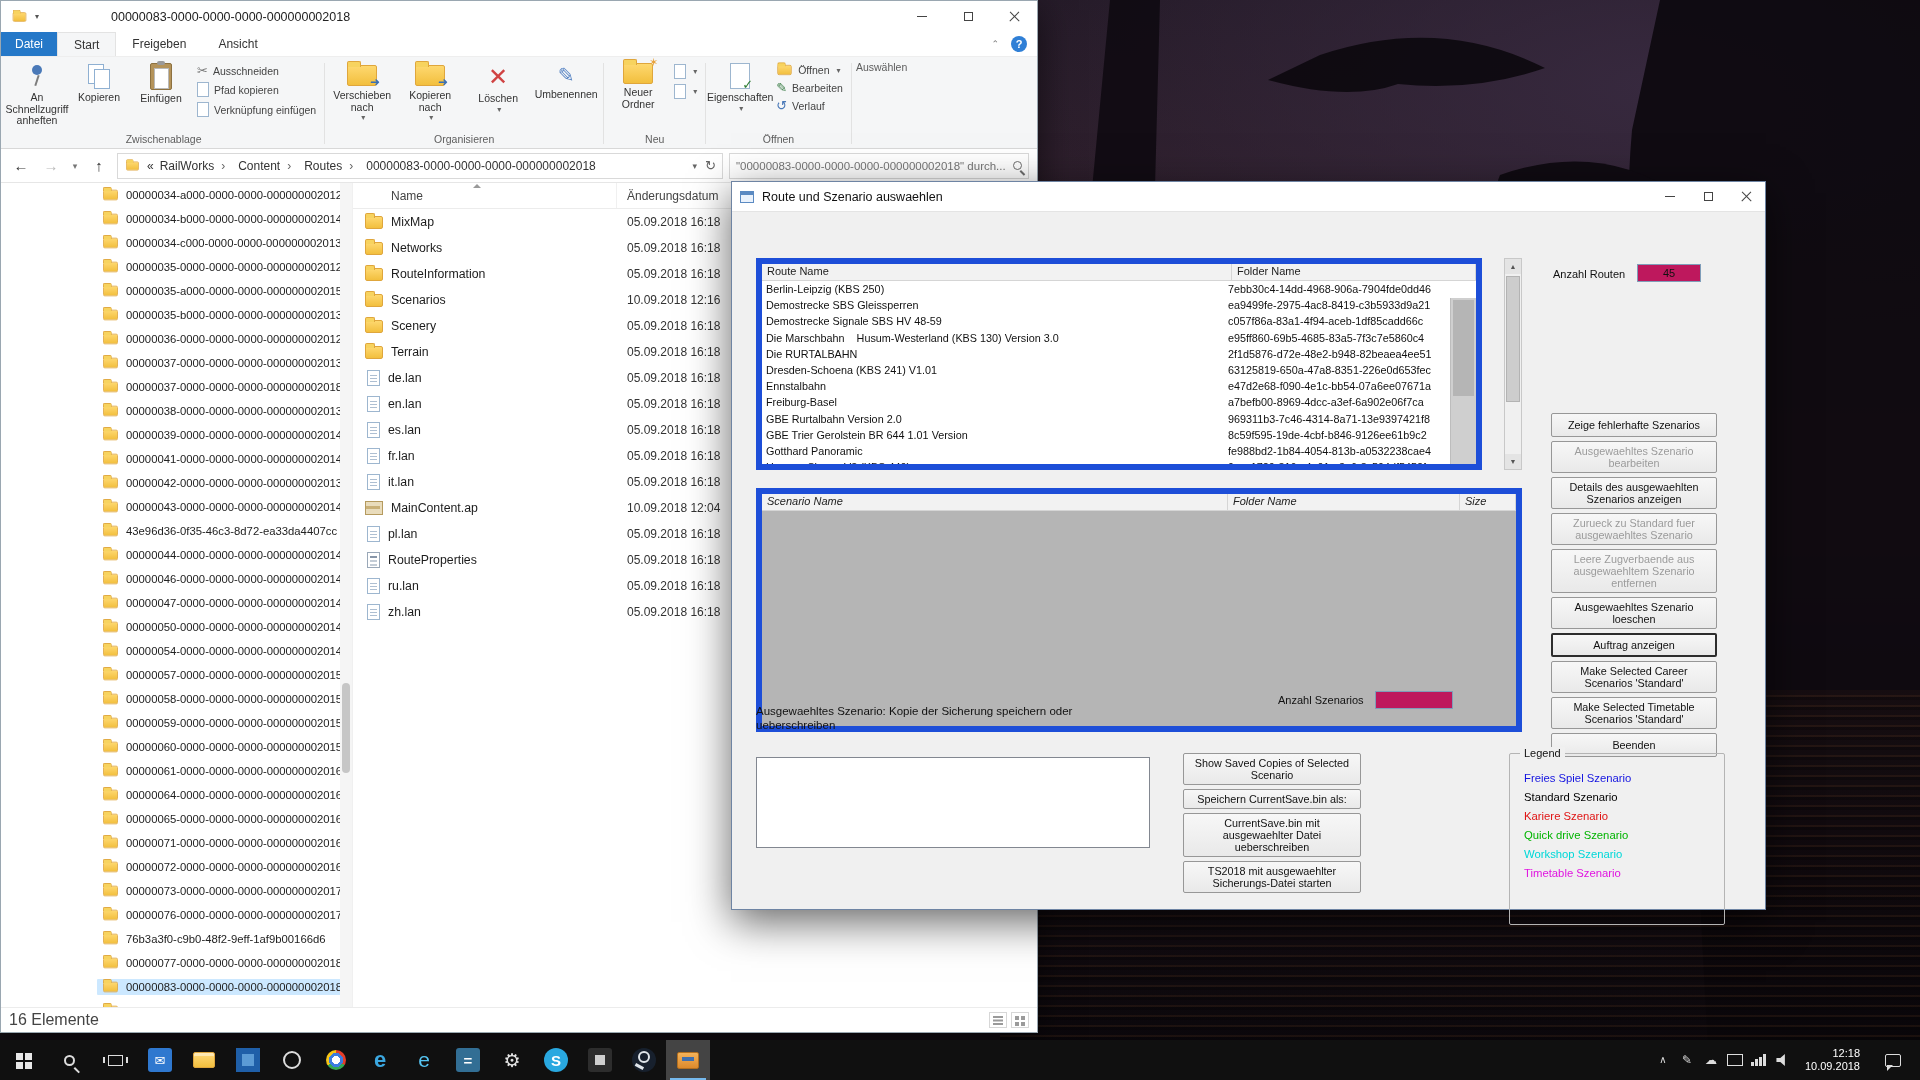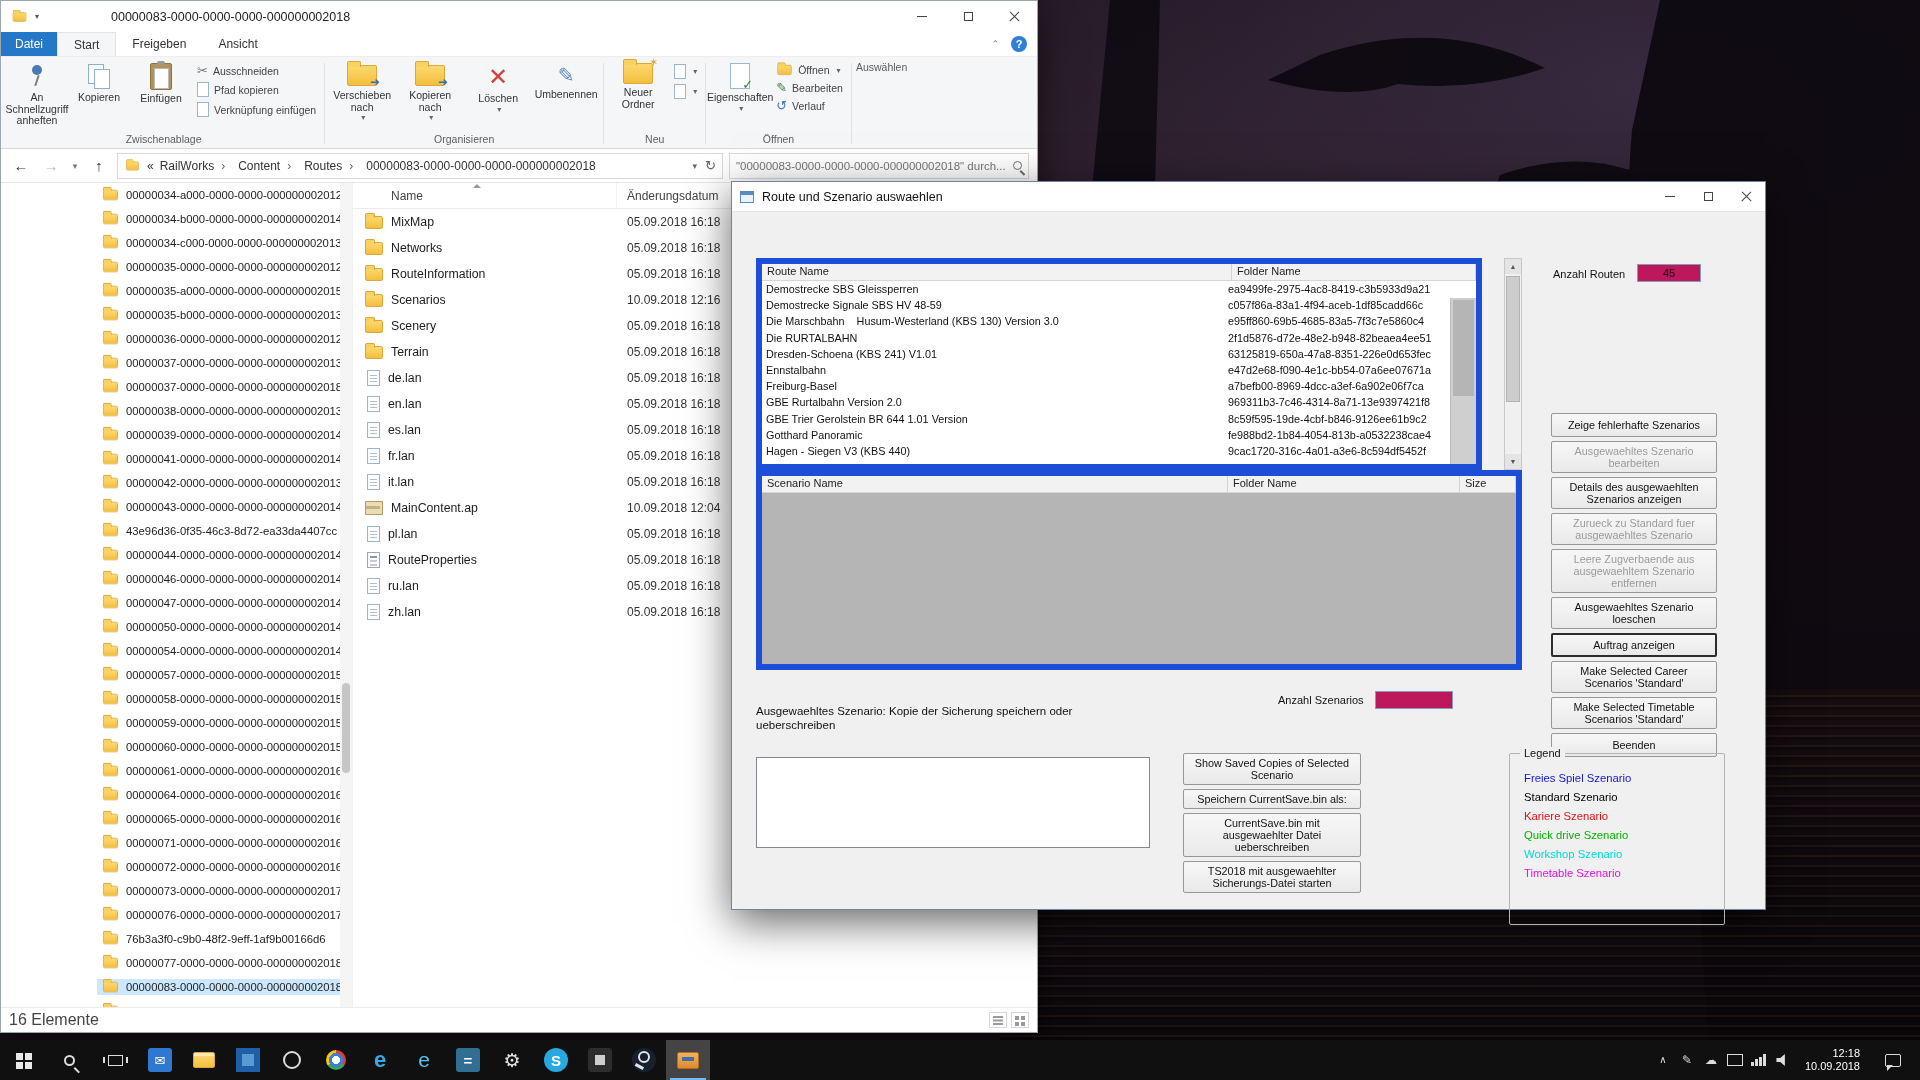--- a/index.html
+++ b/index.html
@@ -149,21 +149,21 @@
   .rfold { flex:1; font-size:10.8px; white-space:nowrap; overflow:hidden; }
   .rl-scroll { position:absolute; right:0; top:17px; bottom:0; width:26px; background:#cfcfcf; border-left:1px solid #bdbdbd; }
   .rl-scroll::before { content:""; position:absolute; left:2px; right:2px; top:2px; height:58%; background:#b5b5b5; }
   .sbar { position:absolute; width:18px; background:#f0f0f0; border:1px solid #c8c8c8; }
   .sbar.routes { left:772px; top:46px; height:212px; }
   .sb-arrow { height:15px; display:flex; align-items:center; justify-content:center; font-size:7px; color:#555; background:#e4e4e4; }
   .sb-arrow.dn { position:absolute; bottom:0; left:0; right:0; }
   .sb-track { position:absolute; top:15px; bottom:15px; left:0; right:0; }
   .sb-thumb { position:absolute; left:1px; right:1px; top:2px; height:70%; background:#cdcdcd; border:1px solid #b3b3b3; }
 
-  .scen-lv { left:24px; top:258px; width:766px; height:200px; }
+  .scen-lv { left:24px; top:276px; width:766px; height:244px;font-style:italic; }
   .scen-lv .c1 { flex:0 0 466px; } .scen-lv .c2 { flex:0 0 232px; } .scen-lv .c3 { flex:1; }
   .scen-body { height:calc(100% - 17px); background:#b5b5b5; }
 
   .dlg-label { position:absolute; font-size:11px; color:#111; white-space:nowrap; }
   .lab-routen { left:821px; top:56px; }
   .tb-input { position:absolute; height:18px; background:#be185d; border:1px solid #7f9db9; font-size:11px; font-family:inherit; padding:0 10px; color:#111; outline:none; }
   .in-routen { left:905px; top:52px; width:64px; text-align:center; }
   .lab-szen { left:546px; top:482px; }
   .in-szen { left:643px; top:479px; width:78px; }
   .dlg-note { position:absolute; left:24px; top:492px; width:360px; font-size:11.5px; line-height:14px; color:#111; }
@@ -794,20 +794,24 @@
     </div>
   </div>
 
   <div class="dlg-body">
     <div class="lv route-lv">
       <div class="lv-hdr">
         <div class="lv-hc c1">Route Name</div>
         <div class="lv-hc c2">Folder Name</div>
       </div>
       <div class="rl-body">
+        <div class="rrow">
+            <span class="rname">Berlin-Leipzig (KBS 250)</span>
+            <span class="rfold">7ebb30c4-14dd-4968-906a-7904fde0dd46</span>
+          </div>
           <div class="rrow">
             <span class="rname">Demostrecke SBS Gleissperren</span>
             <span class="rfold">ea9499fe-2975-4ac8-8419-c3b5933d9a21</span>
           </div>
           <div class="rrow">
             <span class="rname">Demostrecke Signale SBS HV 48-59</span>
             <span class="rfold">c057f86a-83a1-4f94-aceb-1df85cadd66c</span>
           </div>
           <div class="rrow">
             <span class="rname">Die Marschbahn    Husum-Westerland (KBS 130) Version 3.0</span>

